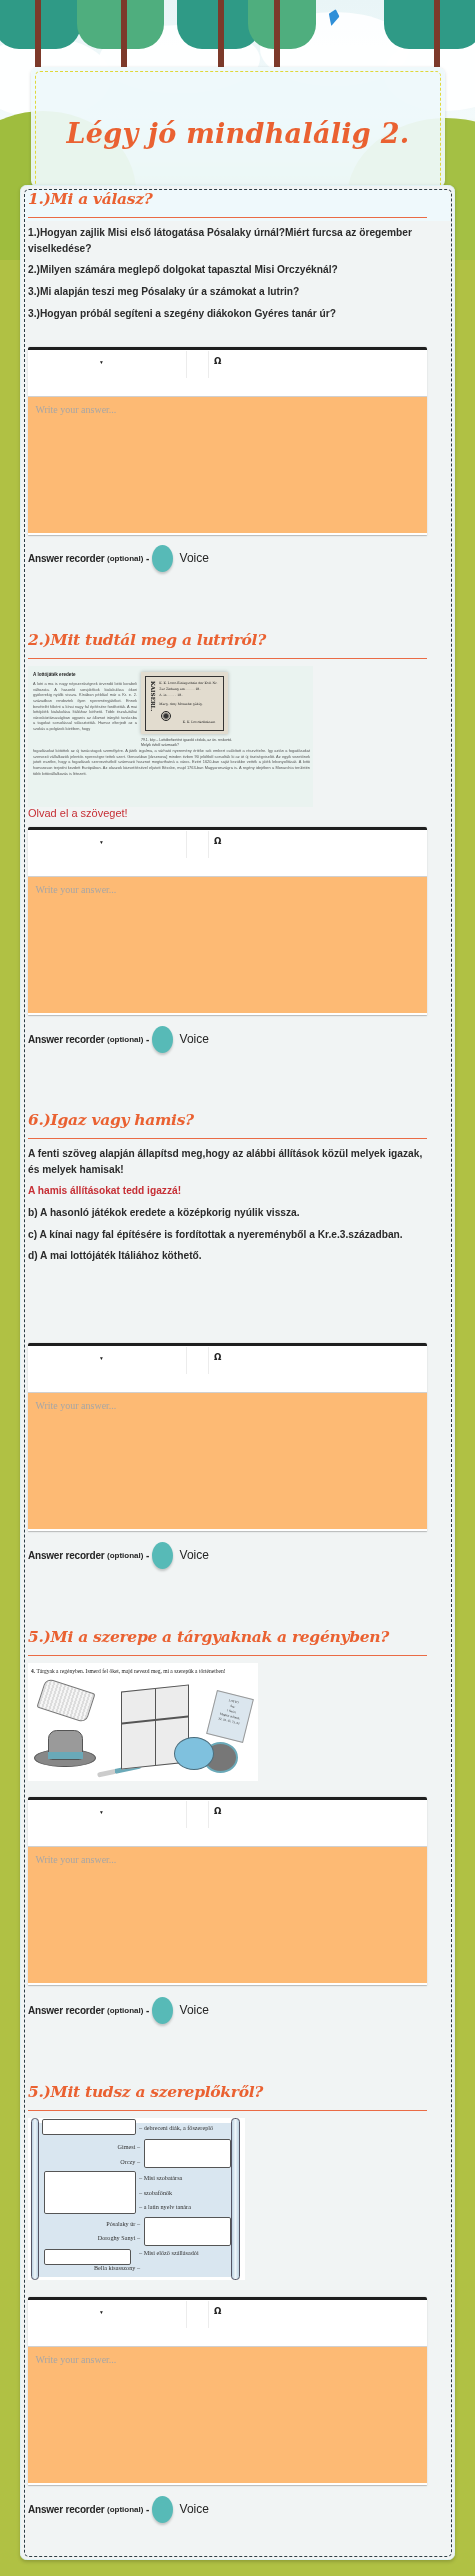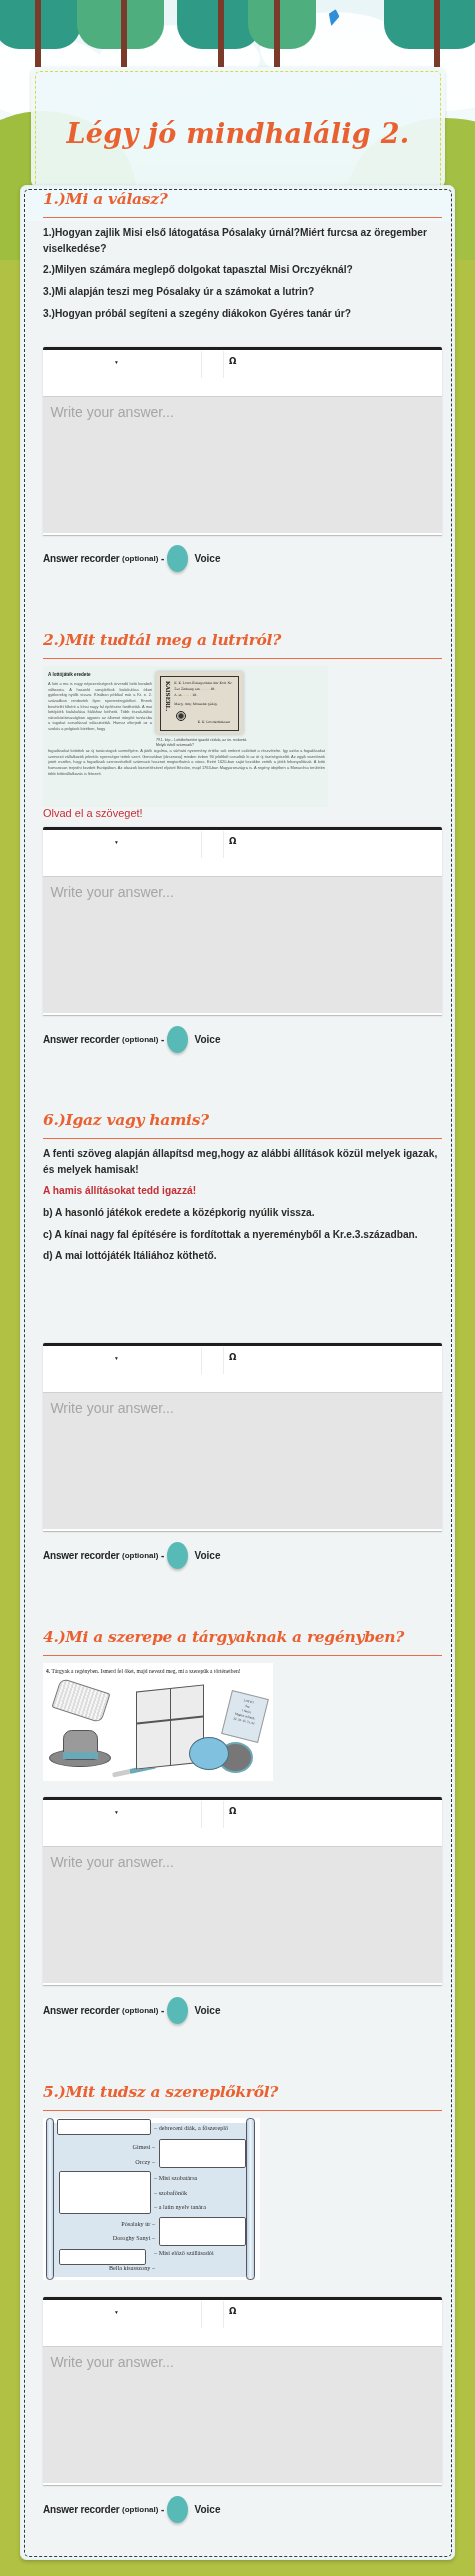--- a/index.html
+++ b/index.html
@@ -32,50 +32,50 @@
     letter-spacing: 0.3px; }
 
   
   .main-card { position: absolute; left: 20px; top: 185px; width: 435px; height: 2375px;
     background: #f1f4f4; border-radius: 6.2px; box-shadow: 0 1.9px 3.7px rgba(0,0,0,.18);
     border: 1.2px solid #dff2f5; }
   .main-card::before { content: ""; position: absolute; left: 2.5px; top: 2.5px; right: 2.5px; bottom: 2.5px;
     border: 1.2px dashed #2d3d45; border-radius: 5px; pointer-events: none; }
   .main-top { position: absolute; left: 3.7px; right: 3.7px; top: 3.7px; height: 31px; background: #eff9fc; border-radius: 5px 5px 0 0; }
 
-  .section { position: absolute; left: 43px; width: 399px; }
+  .section { position: absolute; left: 28px; width: 399px; }
   .sec-heading { font-family: "DejaVu Serif", serif; font-style: italic; font-weight: bold;
     font-size: 15.5px; color: #ea6131; height: 25px; line-height: 25px; letter-spacing: -0.3px; }
   .sec-rule { height: 0.6px; background: #ea6b45; margin-top: 6.2px; margin-bottom: 7.4px; }
   .body-text { font-family: "Liberation Sans", sans-serif; font-weight: bold; font-size: 10.2px;
     color: #2b2b2b; line-height: 15.5px; margin-bottom: 6.2px; }
   .red-text { color: #c62f35; }
   .red-plain { font-weight: normal; font-size: 11px; color: #c62f35; }
 
   
   .editor { position: absolute; left: 0; width: 399px; height: 188px; background: #fff;
     border-top: 3.1px solid #1e1e1e; border-radius: 1.9px 1.9px 0 0; box-shadow: 0 0.6px 1.2px rgba(0,0,0,.25); }
   .toolbar { position: relative; height: 47px; border-bottom: 1.2px solid #d0d0d0; }
   .tb-select { position: absolute; left: 0; top: 0; width: 158px; height: 31px; }
   .tb-caret { position: absolute; left: 72px; top: 8.7px; font-size: 5.6px; color: #222; }
   .tb-sep1 { position: absolute; left: 158px; top: 1.2px; width: 0.6px; height: 27px; background: #ececec; }
   .tb-sep2 { position: absolute; left: 180px; top: 1.2px; width: 0.6px; height: 27px; background: #ececec; }
   .tb-omega { position: absolute; left: 186px; top: 6.2px; font-size: 8.7px; font-weight: bold; color: #222;
     font-family: "DejaVu Sans", sans-serif; }
   .answer-area { display: block; width: 100%; height: 136px; border: none; outline: none; resize: none;
-    padding: 7.4px 7.4px; font-family: Liberation Sans, sans-serif; font-size: 14px; color: #333; background: #e5e5e5; }
+    padding: 7.4px 7.4px; font-family: Liberation Serif, serif; font-size: 10px; color: #333; background: #fdba74; }
   .answer-area::placeholder { color: #a6a6a6; }
 
   .recorder { position: absolute; left: 0; height: 28.5px; display: flex; align-items: center; }
   .rec-label { font-weight: bold; font-size: 10px; color: #262626; letter-spacing: -0.2px; }
   .rec-opt { font-weight: bold; font-size: 8px; color: #262626; margin-left: 2.5px; }
   .rec-dash { font-weight: bold; font-size: 10px; color: #262626; margin-left: 2.5px; margin-right: 3.1px; }
   .rec-button { width: 21px; height: 27px; border-radius: 50%; background: #57bab7;
     box-shadow: 0 1.9px 2.5px rgba(0,0,0,.2); border: none; cursor: pointer; }
-  .rec-voice { font-weight: bold; font-size: 10px; color: #262626; margin-left: 6.2px; }
+  .rec-voice { font-weight: normal; font-size: 12px; color: #262626; margin-left: 6.2px; }
 
   
   .img-lotto { position: relative; width: 285px; height: 141px; background: #eaf3f0; }
   .lotto-h { position: absolute; left: 5px; top: 6.2px; font-weight: bold; font-size: 4.6px; color: #222; }
   .lotto-text { position: absolute; left: 5px; top: 15px; width: 104px; font-size: 3.9px; line-height: 5.6px; color: #555; text-align: justify; }
   .lotto-text-wide { position: absolute; left: 5px; top: 82px; width: 277px; font-size: 3.9px; line-height: 5.6px; color: #555; text-align: justify; }
   .ticket { position: absolute; left: 113px; top: 6.2px; width: 87px; height: 62px; background: #e2dccf;
     box-shadow: 0 0 3.7px rgba(0,0,0,.25); padding: 3.7px; }
   .ticket-inner { position: relative; width: 100%; height: 100%; border: 0.9px solid #333; }
   .ticket-side { position: absolute; left: 1.9px; top: 3.7px; width: 8.7px; font-family: "DejaVu Serif", serif; font-size: 5.6px; font-weight: bold; writing-mode: vertical-rl; color: #222; }
@@ -231,21 +231,21 @@
   <div class="recorder" style="top:198px;">
     <span class="rec-label">Answer recorder</span>
     <span class="rec-opt">(optional)</span>
     <span class="rec-dash">-</span>
     <button class="rec-button"></button>
     <span class="rec-voice">Voice</span>
   </div>
 </div>
 
 <div class="section" style="top:1624px;">
-  <h2 class="sec-heading">4.)Mi a szerepe a tárgyaknak a regényben?</h2>
+  <h2 class="sec-heading">5.)Mi a szerepe a tárgyaknak a regényben?</h2>
   <div class="sec-rule"></div>
   <div class="img-objects">
     <div class="obj-title"><b>4.</b> <span>Tárgyak a regényben. Ismerd fel őket, majd nevezd meg, mi a szerepük a történetben!</span></div>
     <div class="news"></div>
     <div class="hat">
       <div class="hat-brim"></div>
         <div class="hat-crown"></div>
         <div class="hat-band"></div>
     </div>
     <div class="knife"></div>

